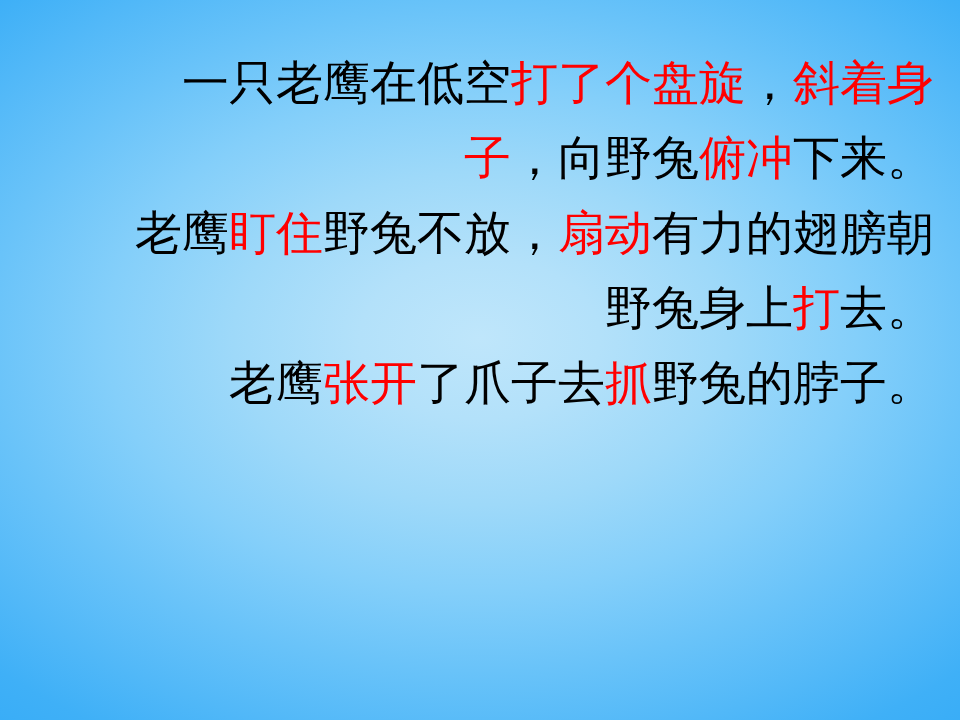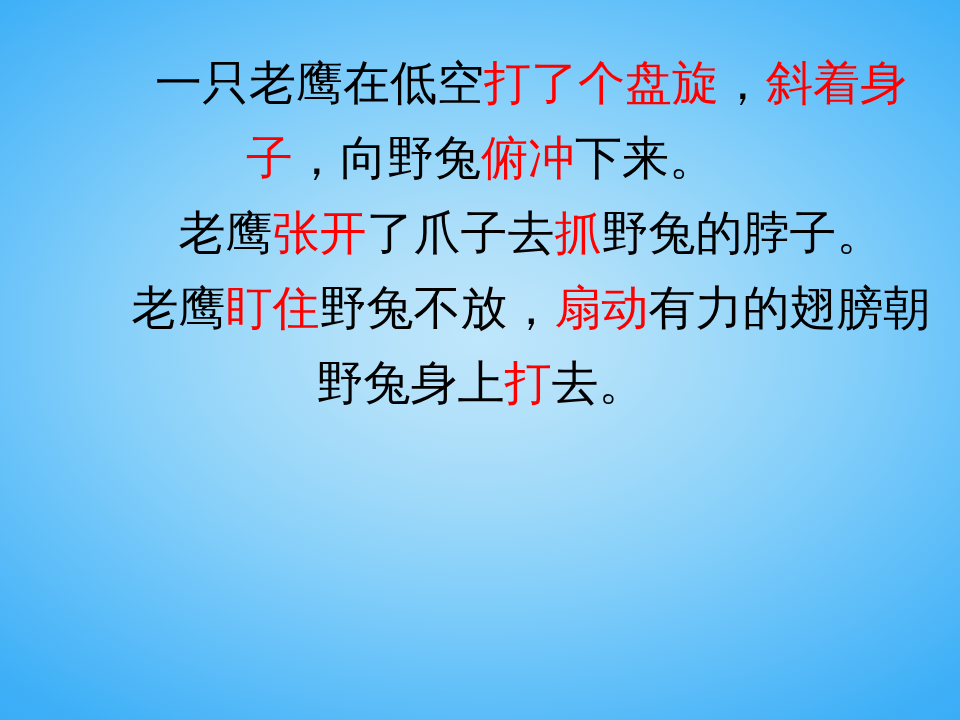--- a/index.html
+++ b/index.html
@@ -35,37 +35,37 @@
 
   #text-body {
     position: absolute;
     left: 28px;
     top: 46px;
     width: 906px;
     color: #000000;
     font-size: 47px;
     line-height: 75px;
     letter-spacing: 0px;
-    text-align: center;
+    text-align: right;
   }
 
   .para {
     margin: 0;
     padding: 0;
     text-indent: 100px;
     white-space: normal;
     word-break: break-all;
   }
 
   .hl {
     color: #ff0000;
   }
 </style>
 </head>
 <body>
 
 <div id="slide">
   <div id="text-body">
     <p class="para"><span>一只老鹰在低空</span><span class="hl">打了个盘旋</span><span>，</span><span class="hl">斜着身子</span><span>，向野兔</span><span class="hl">俯冲</span><span>下来。</span></p>
+    <p class="para"><span>老鹰</span><span class="hl">盯住</span><span>野兔不放，</span><span class="hl">扇动</span><span>有力的翅膀朝野兔身上</span><span class="hl">打</span><span>去。</span></p>
     <p class="para"><span>老鹰</span><span class="hl">张开</span><span>了爪子去</span><span class="hl">抓</span><span>野兔的脖子。</span></p>
-    <p class="para"><span>老鹰</span><span class="hl">盯住</span><span>野兔不放，</span><span class="hl">扇动</span><span>有力的翅膀朝野兔身上</span><span class="hl">打</span><span>去。</span></p>
   </div>
 </div>
 
 </body></html>

